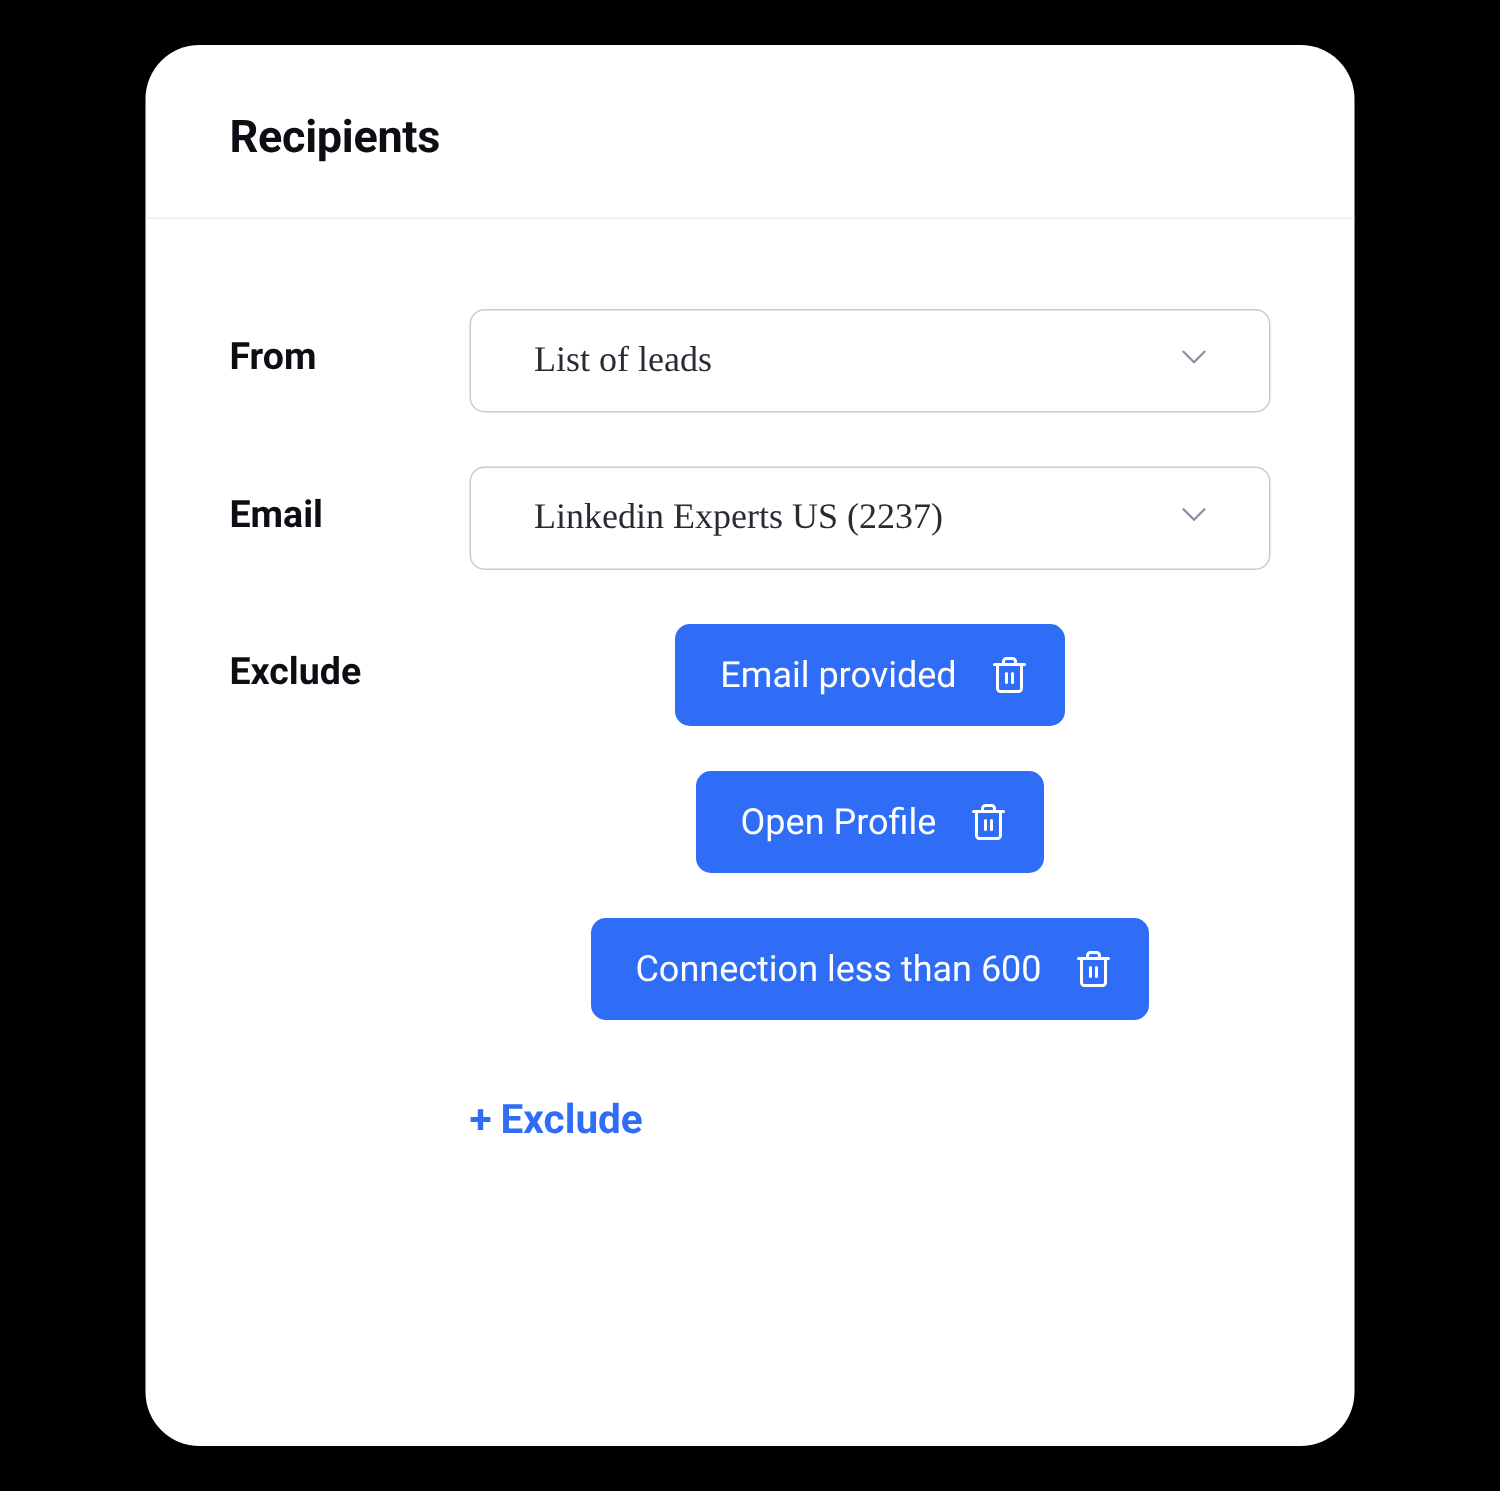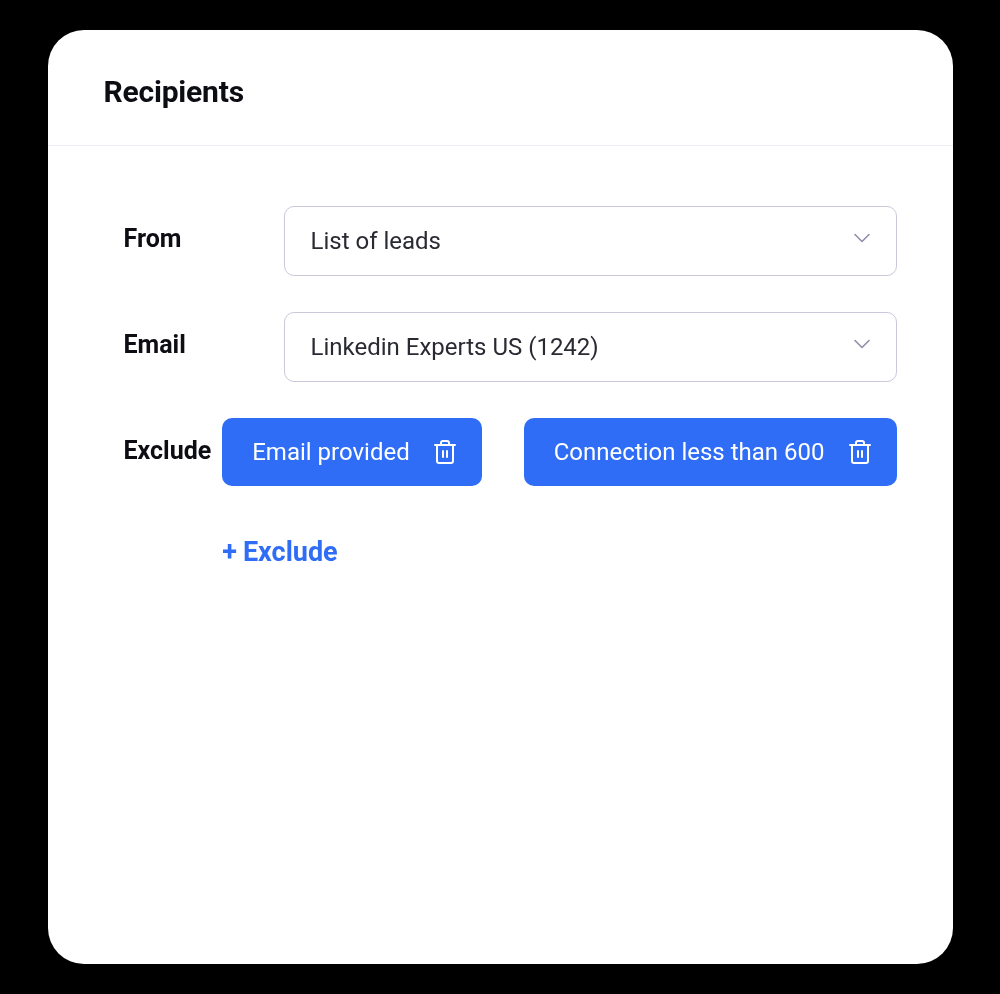--- a/index.html
+++ b/index.html
@@ -12,21 +12,21 @@
     background: #000000;
     width: 1000px;
     height: 994px;
     display: flex;
     align-items: center;
     justify-content: center;
   }
   .card {
     background: #ffffff;
     border-radius: 36px;
-    width: 905px;
+    width: 806px;
     height: 934px;
     overflow: hidden;
   }
   .card-header {
     padding: 44px 56px 36px 56px;
     border-bottom: 1px solid #ececf2;
   }
   .card-title {
     font-size: 30px;
     font-weight: 700;
@@ -40,51 +40,51 @@
     display: flex;
     align-items: flex-start;
     margin-bottom: 36px;
   }
   .form-label {
     width: 160px;
     font-size: 25px;
     font-weight: 700;
     color: #0d0d14;
     padding-top: 18px;
-    margin-left: 20px;
   }
   .form-control-wrap {
     flex: 1;
   }
   .select {
     width: 100%;
     border: 1.5px solid #c9c9db;
     border-radius: 10px;
     background: #ffffff;
-    padding: 20px 26px;
+    padding: 20px 42px;
     font-size: 24px;
     color: #2a2a33;
     display: flex;
     align-items: center;
     justify-content: space-between;
     cursor: pointer;
+    font-family: Liberation Serif, serif;
   }
   .chevron {
     width: 16px;
     height: 16px;
     flex-shrink: 0;
   }
   .chevron svg {
     display: block;
   }
   .chips {
     display: flex;
-    flex-direction: row;
-    gap: 42px;
-    align-items: flex-end;
+    flex-direction: column;
+    gap: 30px;
+    align-items: center;
   }
   .chip {
     background: #2f6df6;
     color: #ffffff;
     border-radius: 10px;
     padding: 20px 24px 20px 30px;
     font-size: 24px;
     font-weight: 400;
     display: inline-flex;
     align-items: center;
@@ -142,21 +142,21 @@
             </svg>
           </span>
         </div>
       </div>
     </div>
 
     <div class="form-row">
       <div class="form-label">Email</div>
       <div class="form-control-wrap">
         <div class="select">
-          <span>Linkedin Experts US (1242)</span>
+          <span>Linkedin Experts US (2237)</span>
           <span class="chevron">
             <svg width="16" height="10" viewBox="0 0 16 10" fill="none">
               <path d="M1 1.5L8 8.5L15 1.5" stroke="#8f8fa8" stroke-width="1.6" stroke-linecap="round" stroke-linejoin="round"></path>
             </svg>
           </span>
         </div>
       </div>
     </div>
 
     <div class="form-row">
@@ -171,20 +171,32 @@
               <svg width="24" height="26" viewBox="0 0 24 26" fill="none">
                 <path d="M2 6H22" stroke="#ffffff" stroke-width="2" stroke-linecap="round"></path>
                 <path d="M8 6V4C8 2.9 8.9 2 10 2H14C15.1 2 16 2.9 16 4V6" stroke="#ffffff" stroke-width="2" stroke-linecap="round"></path>
                 <path d="M4 6V22C4 23.1 4.9 24 6 24H18C19.1 24 20 23.1 20 22V6" stroke="#ffffff" stroke-width="2" stroke-linecap="round"></path>
                 <path d="M10 12V18" stroke="#ffffff" stroke-width="2" stroke-linecap="round"></path>
                 <path d="M14 12V18" stroke="#ffffff" stroke-width="2" stroke-linecap="round"></path>
               </svg>
             </span>
           </div>
 
+          <div class="chip">
+            <span class="chip-label">Open Profile</span>
+            <span class="trash">
+              <svg width="24" height="26" viewBox="0 0 24 26" fill="none">
+                <path d="M2 6H22" stroke="#ffffff" stroke-width="2" stroke-linecap="round"></path>
+                <path d="M8 6V4C8 2.9 8.9 2 10 2H14C15.1 2 16 2.9 16 4V6" stroke="#ffffff" stroke-width="2" stroke-linecap="round"></path>
+                <path d="M4 6V22C4 23.1 4.9 24 6 24H18C19.1 24 20 23.1 20 22V6" stroke="#ffffff" stroke-width="2" stroke-linecap="round"></path>
+                <path d="M10 12V18" stroke="#ffffff" stroke-width="2" stroke-linecap="round"></path>
+                <path d="M14 12V18" stroke="#ffffff" stroke-width="2" stroke-linecap="round"></path>
+              </svg>
+            </span>
+          </div>
 
           <div class="chip">
             <span class="chip-label">Connection less than 600</span>
             <span class="trash">
               <svg width="24" height="26" viewBox="0 0 24 26" fill="none">
                 <path d="M2 6H22" stroke="#ffffff" stroke-width="2" stroke-linecap="round"></path>
                 <path d="M8 6V4C8 2.9 8.9 2 10 2H14C15.1 2 16 2.9 16 4V6" stroke="#ffffff" stroke-width="2" stroke-linecap="round"></path>
                 <path d="M4 6V22C4 23.1 4.9 24 6 24H18C19.1 24 20 23.1 20 22V6" stroke="#ffffff" stroke-width="2" stroke-linecap="round"></path>
                 <path d="M10 12V18" stroke="#ffffff" stroke-width="2" stroke-linecap="round"></path>
                 <path d="M14 12V18" stroke="#ffffff" stroke-width="2" stroke-linecap="round"></path>

